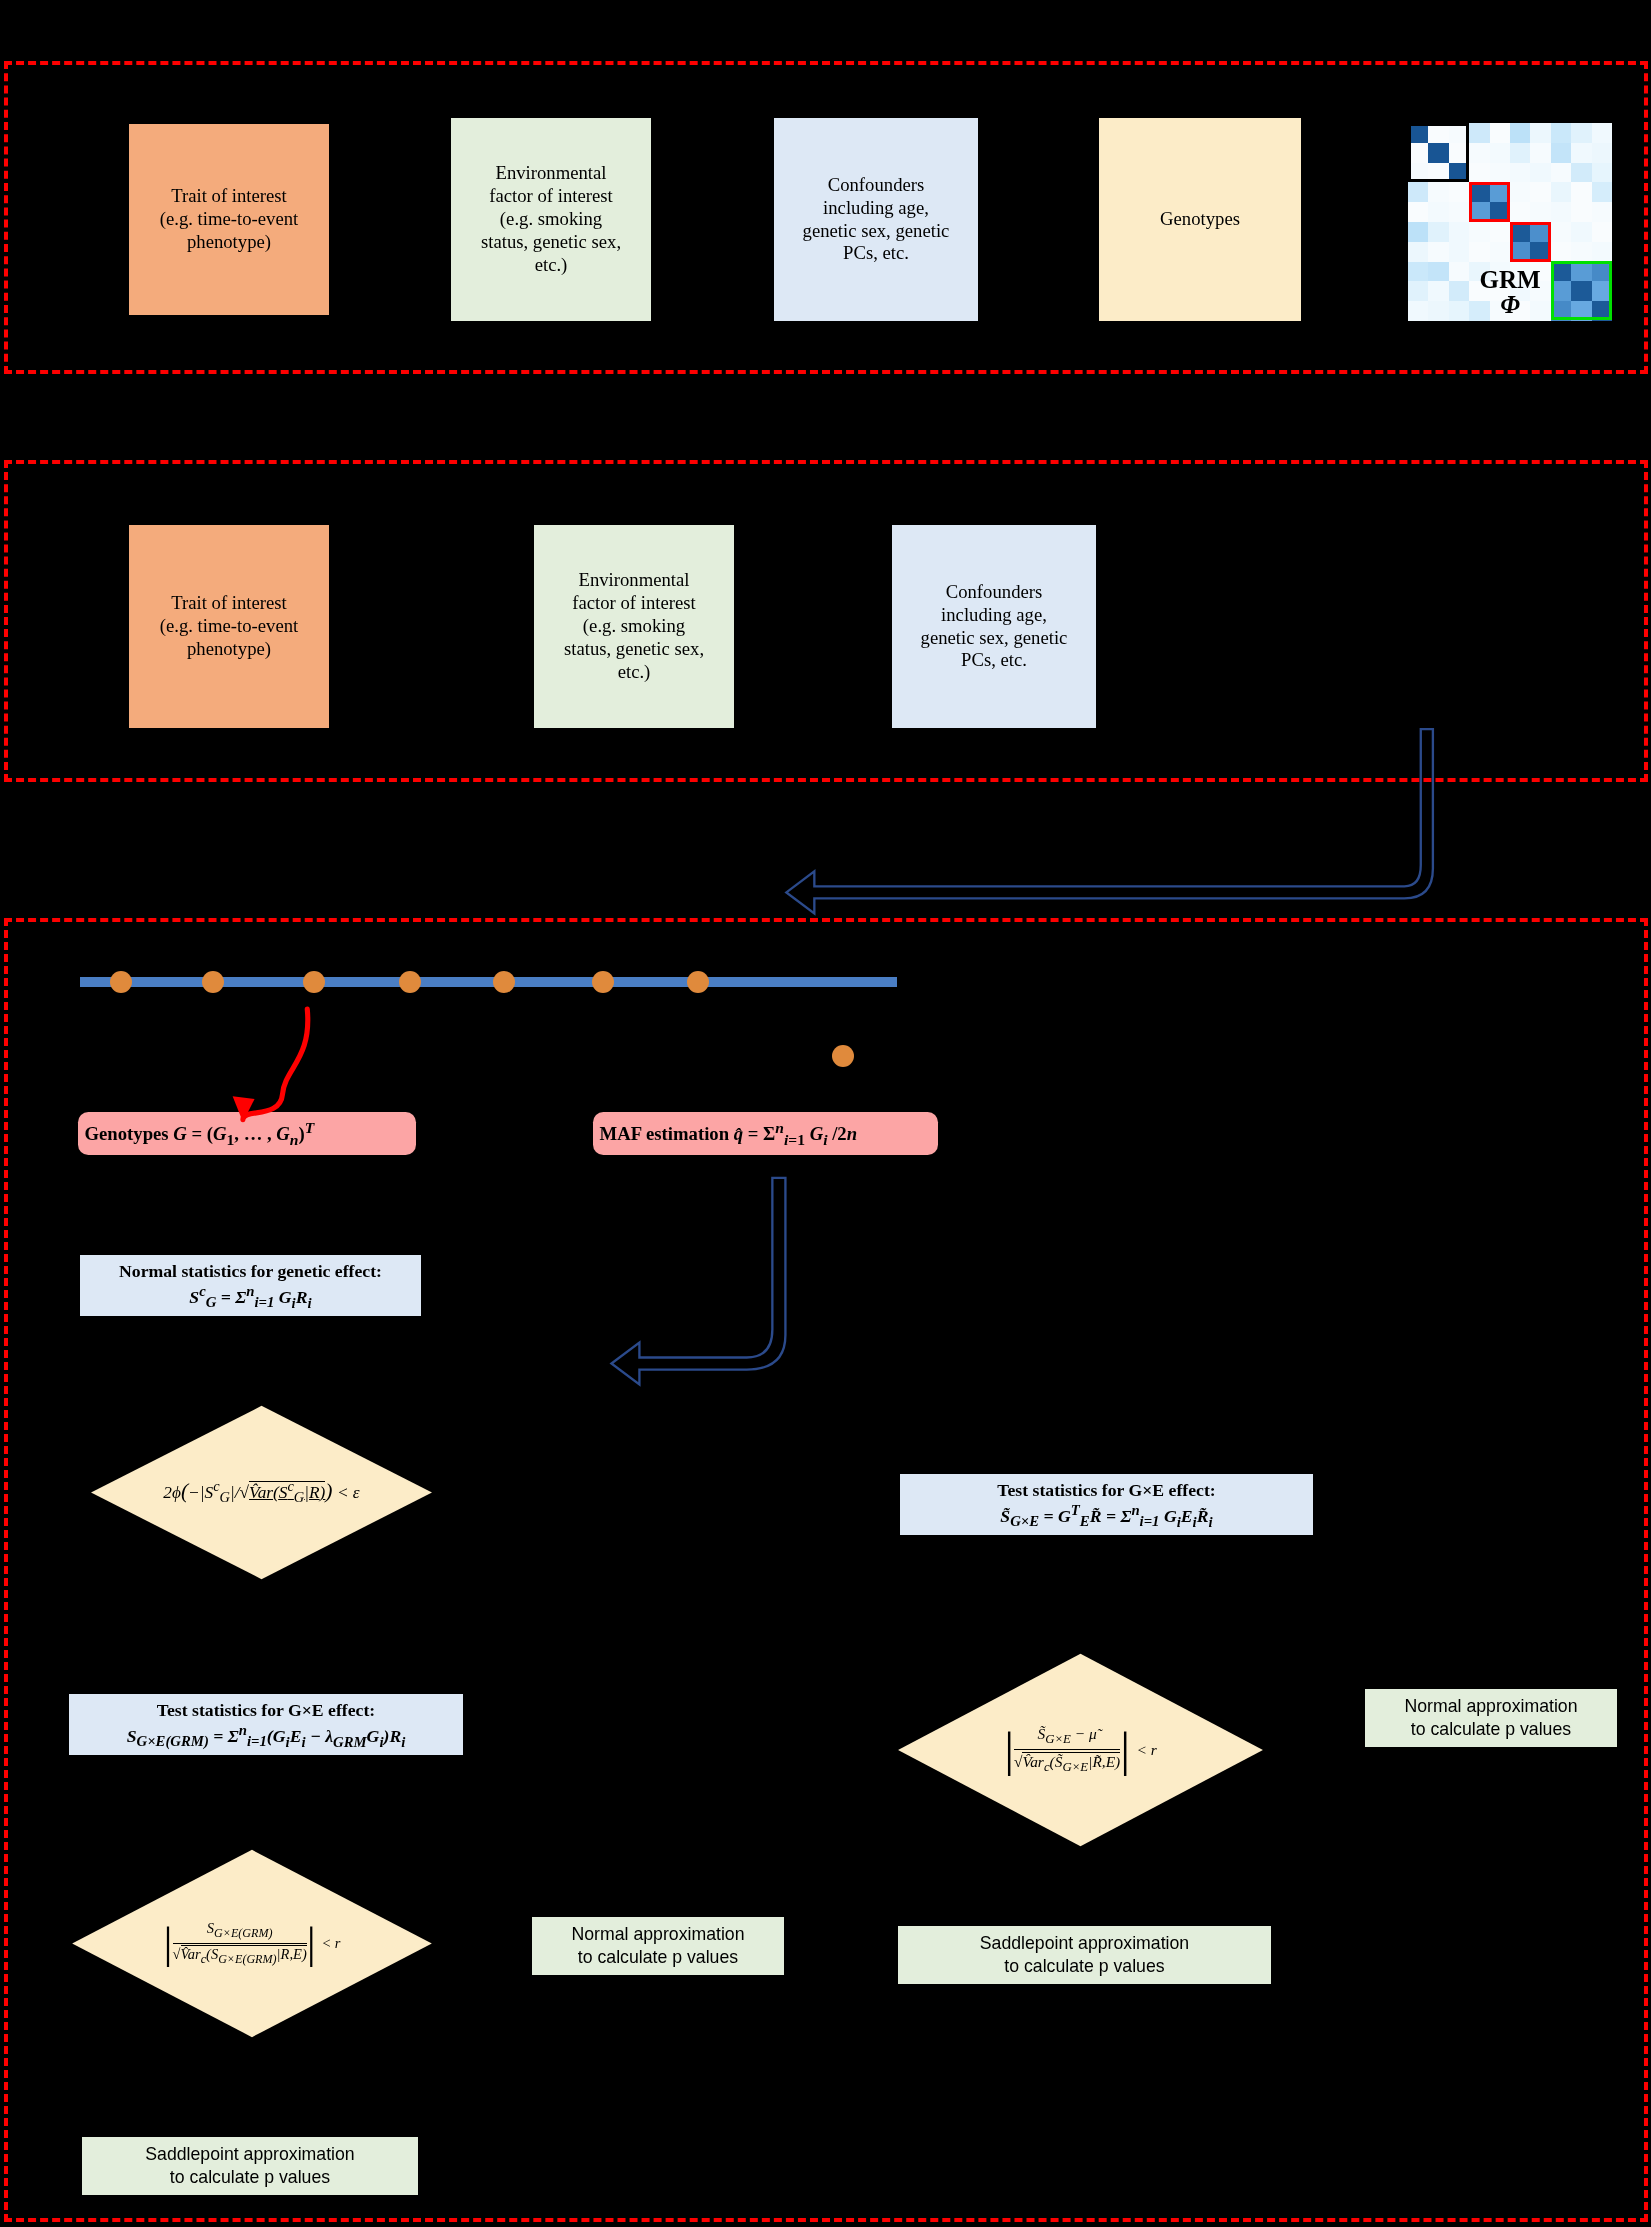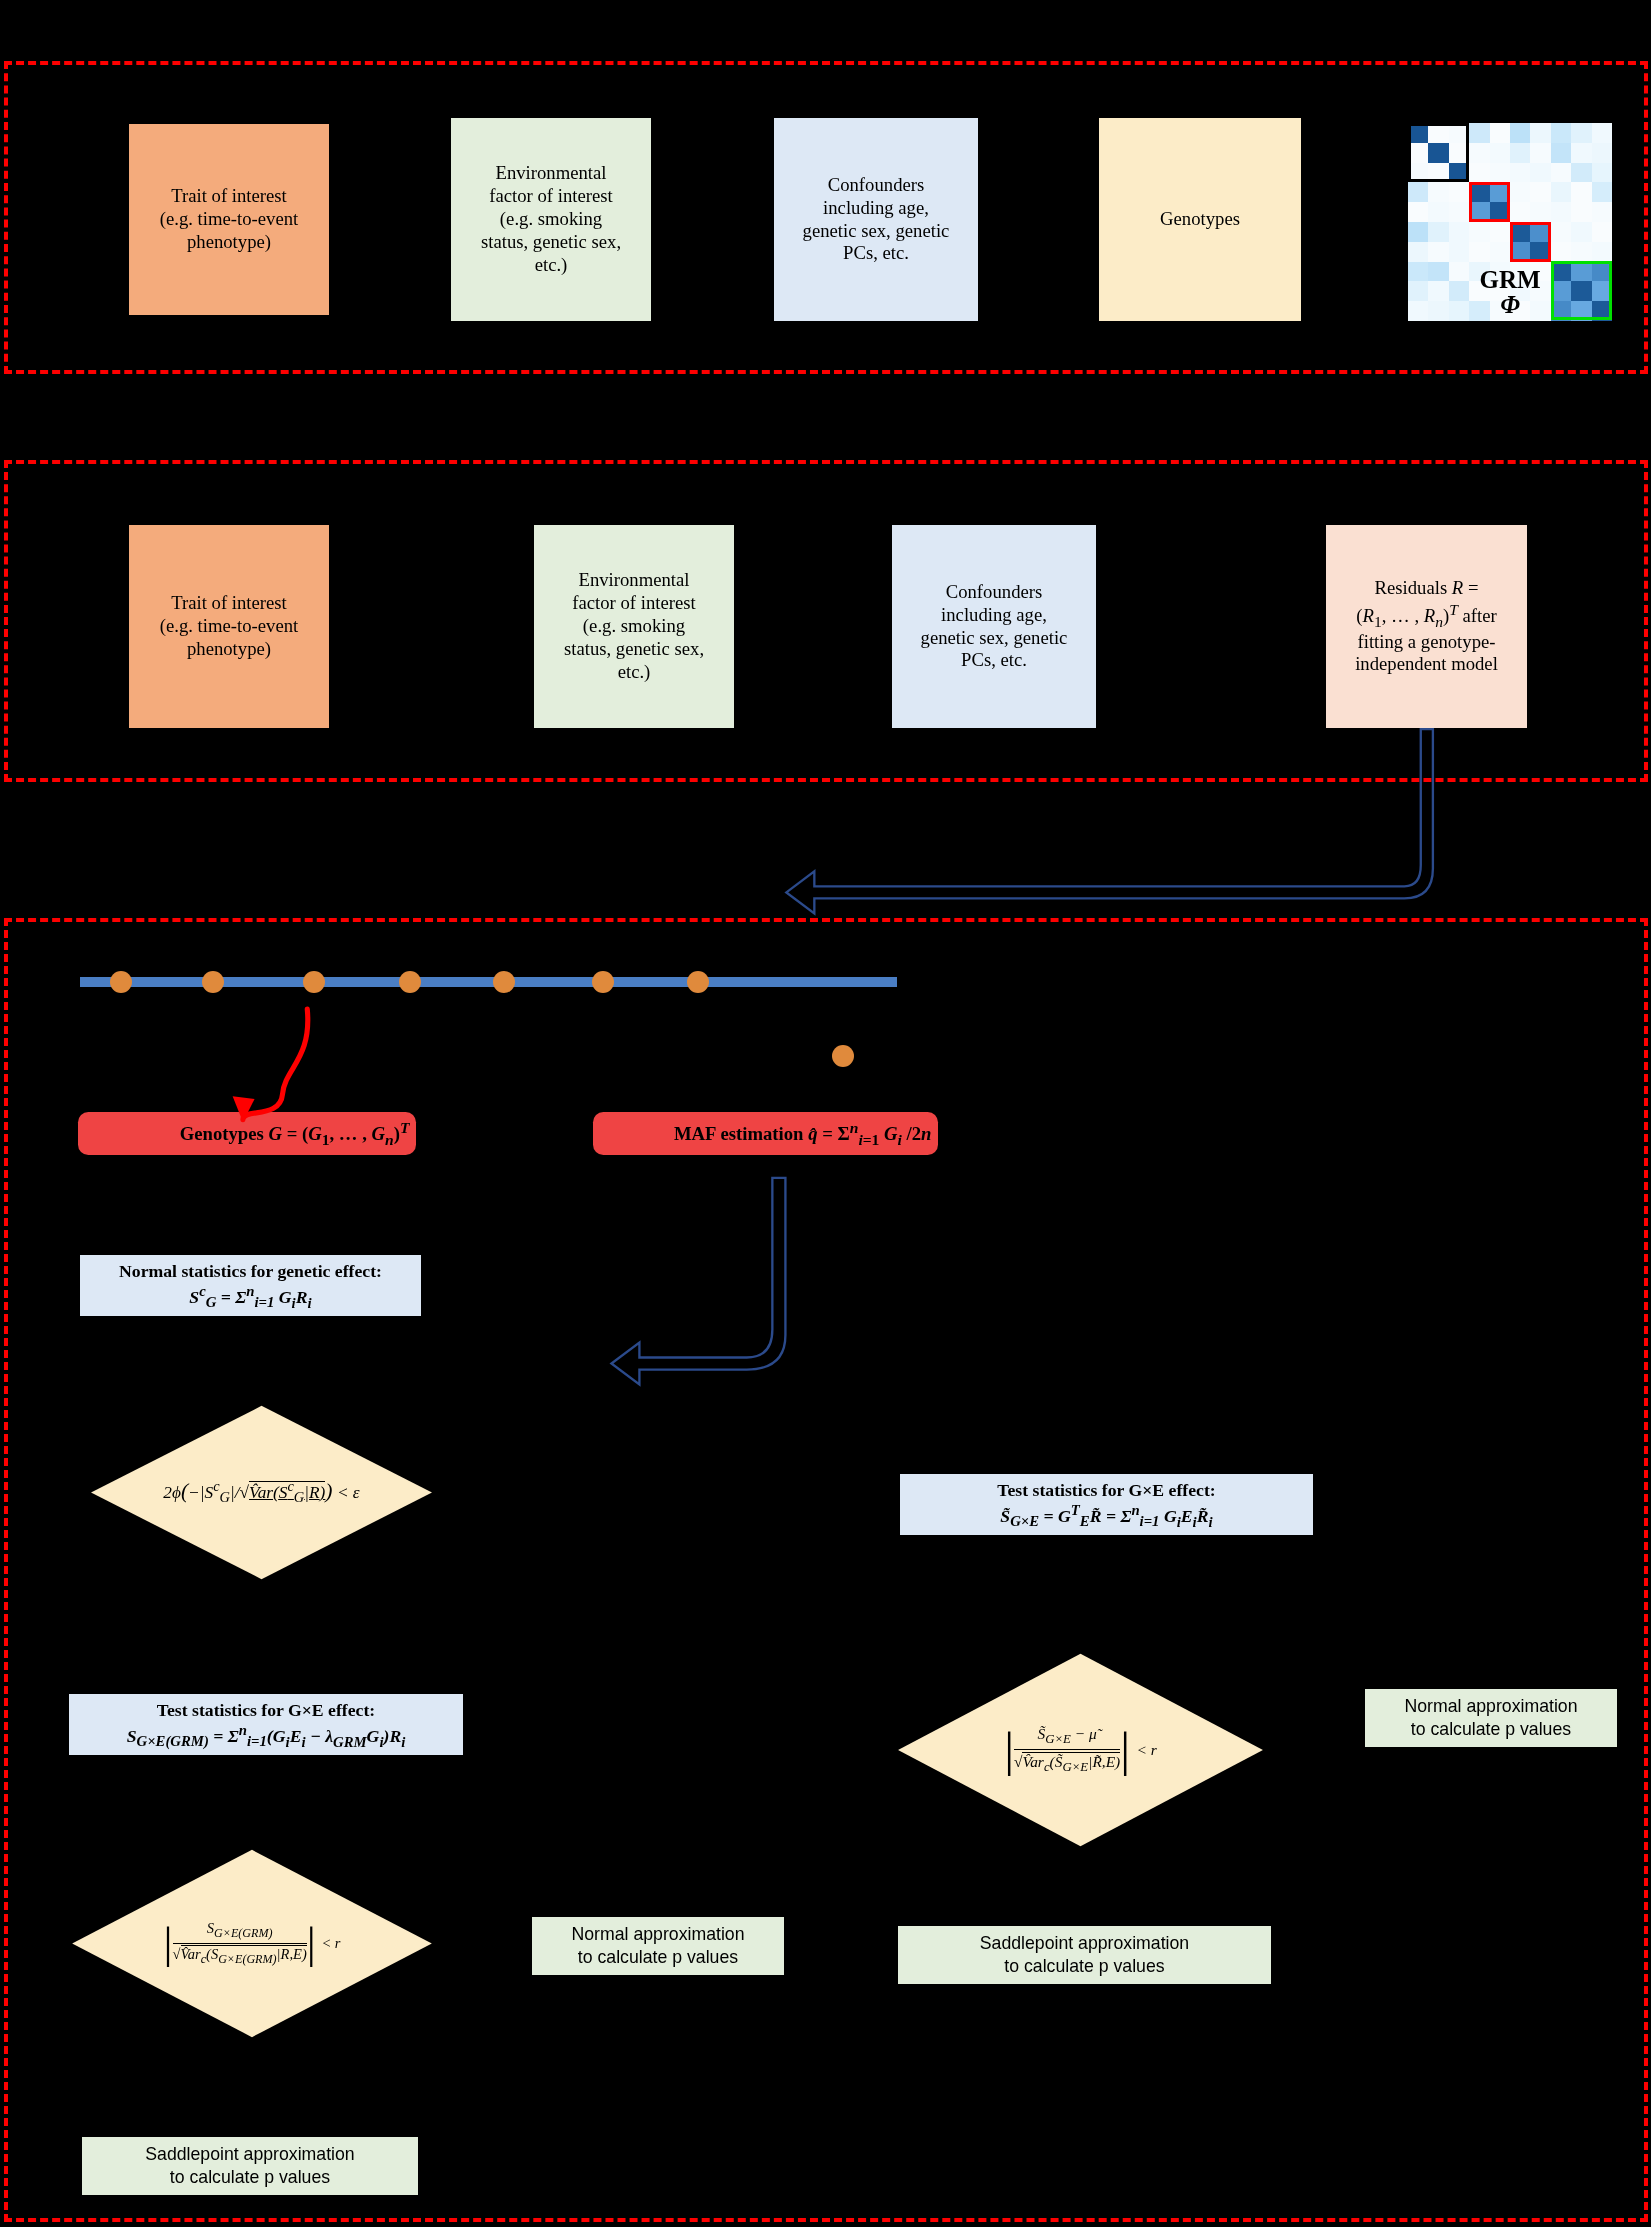--- a/index.html
+++ b/index.html
@@ -60,25 +60,25 @@
   .statbox .l1 { font-family: "Liberation Serif", "DejaVu Serif", serif; }
   .statbox .l2 {
     font-family: "Liberation Serif", "DejaVu Serif", serif;
     font-style: italic;
     font-weight: bold;
   }
 
   
   .pill {
     position: absolute;
-    background: #ef4444;
+    background: #fca5a5;
     border-radius: 10.3px;
     display: flex;
     align-items: center;
-    justify-content: flex-end;
+    justify-content: flex-start;
     text-align: center;
     font-weight: bold;
     color: #000;
     padding: 1.9px 6.5px;
     font-family: "Liberation Serif", "DejaVu Serif", serif;
   }
 
   
   .greenbox {
     position: absolute;
@@ -334,27 +334,20 @@
 
   <div class="dbox c-blue" style="left:892px; top:525px; width:204px; height:203px; font-size:18.7px;">
     <span>
       <span>Confounders</span>
       <span>including age,</span>
       <span>genetic sex, genetic</span>
       <span>PCs, etc.</span>
     </span>
   </div>
 
-  <div class="dbox c-peach" style="left:1326px; top:525px; width:201px; height:203px; font-size:18.7px;">
-    <span>
-      Residuals <i>R</i> =<br>
-      (<i>R</i><sub>1</sub>, … , <i>R</i><sub><i>n</i></sub>)<sup><i>T</i></sup> after<br>
-      fitting a genotype-<br>independent model
-    </span>
-  </div>
 
   <div class="panel" style="left:3.7px; top:918px; width:1644px; height:1304px;"></div>
 
   <div id="chrom-line" style="left:80px; top:977px; width:817px; height:10.3px;"></div>
   <div class="snp" style="left:110px; top:971px; width:22.4px; height:22.4px;"></div>
   <div class="snp" style="left:202px; top:971px; width:22.4px; height:22.4px;"></div>
   <div class="snp" style="left:303px; top:971px; width:22.4px; height:22.4px;"></div>
   <div class="snp" style="left:399px; top:971px; width:22.4px; height:22.4px;"></div>
   <div class="snp" style="left:493px; top:971px; width:22.4px; height:22.4px;"></div>
   <div class="snp" style="left:592px; top:971px; width:22.4px; height:22.4px;"></div>

